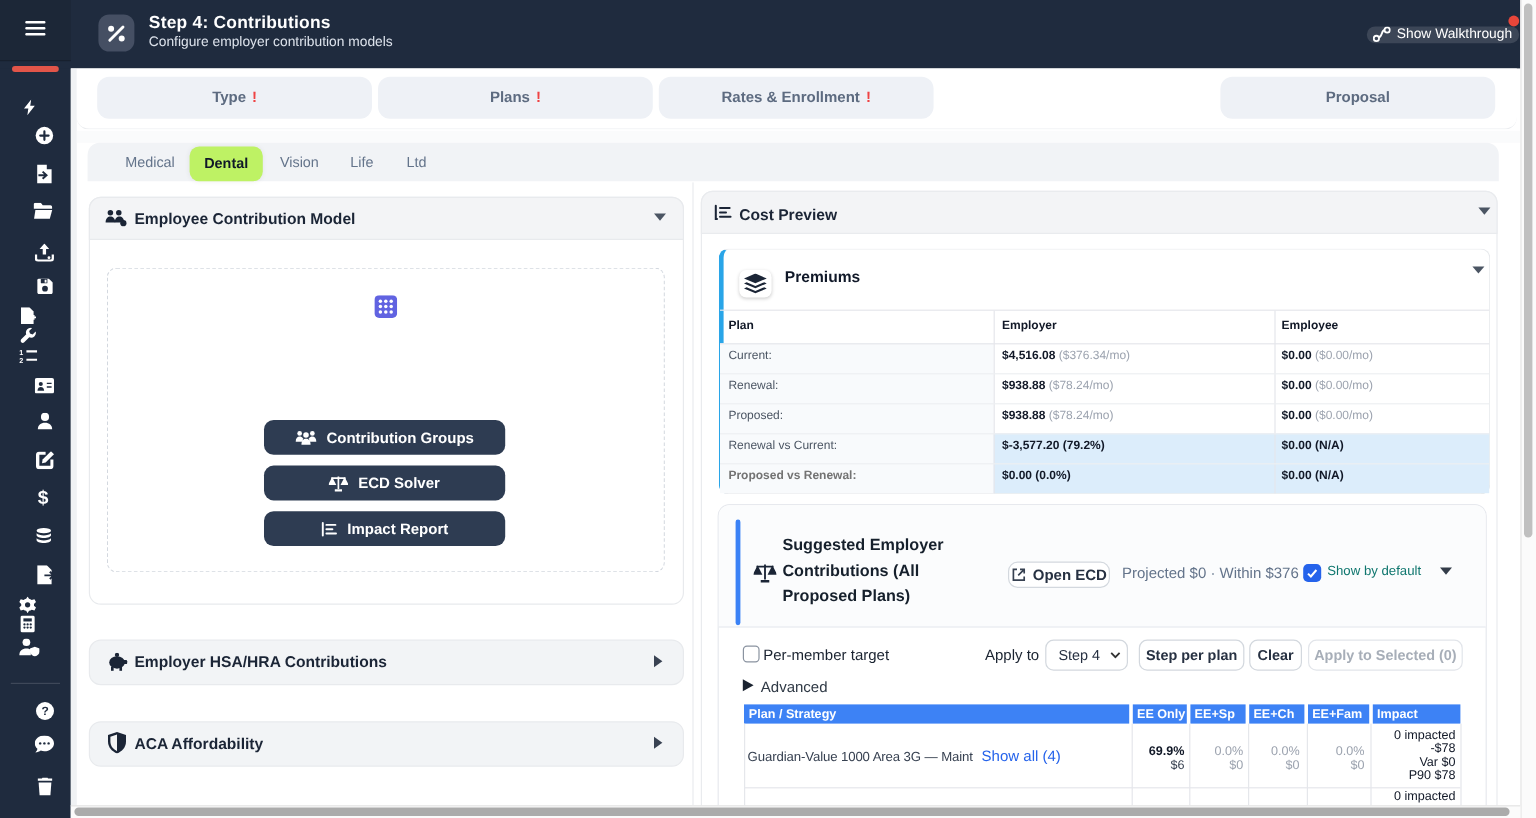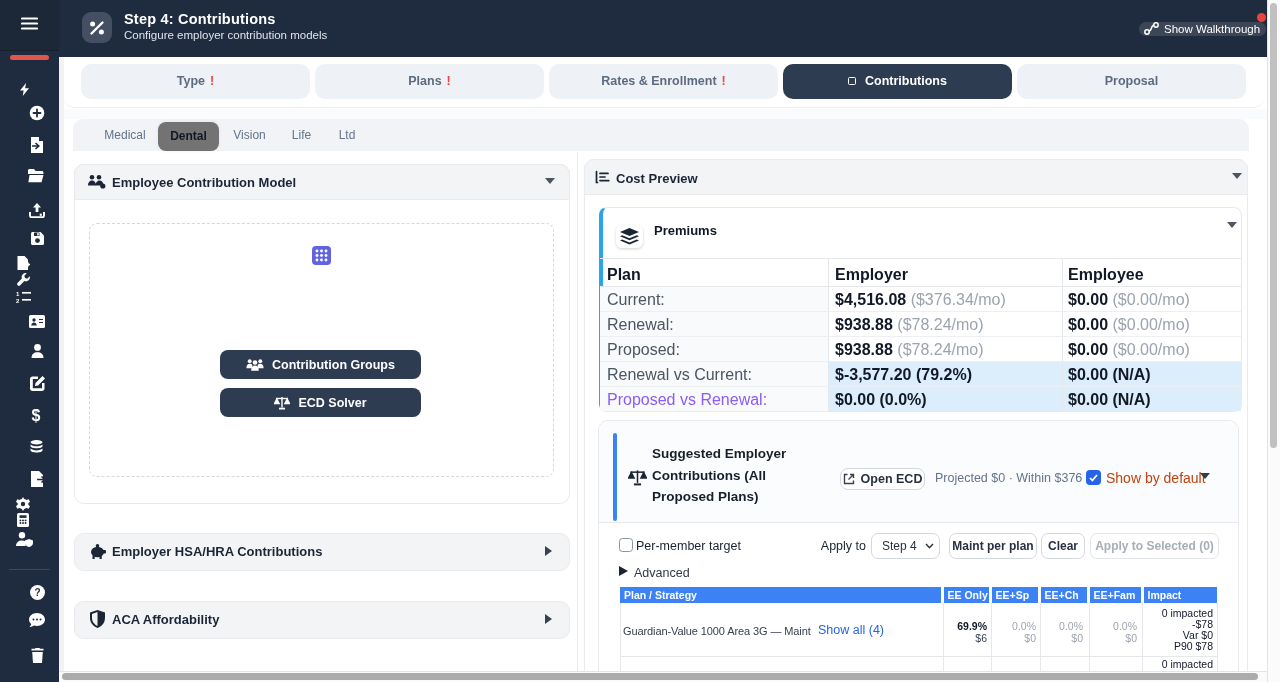--- a/index.html
+++ b/index.html
@@ -30,21 +30,21 @@
   background:#eef1f6; color:#5d6b80; font-size:12.5px; font-weight:bold;
   display:flex; align-items:center; justify-content:center; }
 .toptab .bang { color:#ef4444; margin-left:5px; }
 #tabactive { background:#2e3c52; color:#fff; }
 #tabactive .sq { width:8px; height:8px; border:1.5px solid #fff; border-radius:1.5px; margin-right:9px; }
 
 
 #strip { left:73px; top:119px; width:1176px; height:32px; background:#f1f3f6; border-radius:10px 10px 0 0; }
 .stab { position:absolute; top:119px; height:32px; display:flex; align-items:center; justify-content:center;
   font-size:12px; color:#64748b; font-weight:500; }
-#stabactive { top:121.5px; height:29px; background:#737373; border-radius:8px; color:#101828; font-weight:bold;
+#stabactive { top:121.5px; height:29px; background:#bef264; border-radius:8px; color:#101828; font-weight:bold;
   box-shadow:0 0 4px rgba(0,0,0,0.06); }
 #coldiv { left:577px; top:152px; width:1px; height:519px; background:#e9ebee; }
 .caret { width:0; height:0; border-left:5px solid transparent; border-right:5px solid transparent;
   border-top:6.5px solid #4b5563; position:absolute; }
 .rarrow { width:0; height:0; border-top:5.5px solid transparent; border-bottom:5.5px solid transparent;
   border-left:7px solid #394252; position:absolute; }
 
 
 #ecard { left:74px; top:164px; width:496px; height:340px; border:1px solid #e8eaed; border-radius:10px; background:#fff; }
 #ecard-head { left:74px; top:164px; width:496px; height:36px; background:#f3f4f6;
@@ -57,21 +57,21 @@
 
 
 #costcard { left:584px; top:159px; width:664px; height:540px; border:1px solid #e9ebee; border-radius:10px; background:#fff; }
 #costhead { left:584px; top:159px; width:664px; height:36px; background:#f3f4f6;
   border:1px solid #e9ebee; border-radius:10px 10px 0 0; }
 #premcard { left:599px; top:207px; width:643px; height:205px; background:#fff;
   border:1px solid #e8eaed; border-left:4px solid #29a5e8; border-radius:8px; }
 #sugcard { left:598px; top:420px; width:641px; height:262px; background:#fff;
   border:1px solid #e7e9ee; border-radius:10px; }
 
-.ptable-cell { position:absolute; font-size:16px; white-space:nowrap; }
+.ptable-cell { position:absolute; font-size:10px; white-space:nowrap; }
 .rowline { position:absolute; left:600px; width:641px; height:1px; background:#edeff2; }
 .collineP { position:absolute; top:259px; width:1px; height:152px; background:#e5e7eb; }
 
 
 .cbtn { position:absolute; top:533px; height:26px; border:1px solid #d3d8de; border-radius:7px; background:#fff;
   font-size:12px; font-weight:bold; color:#273142; display:flex; align-items:center; justify-content:center; white-space:nowrap; }
 
 
 .bth { position:absolute; top:587px; height:16px; background:#3d82f5; color:#fff;
   font-size:10.5px; font-weight:bold; display:flex; align-items:center; padding-left:4px; white-space:nowrap; overflow:hidden; }
@@ -227,21 +227,20 @@
     </svg>
     Show Walkthrough
   </div>
   <div class="abs" id="reddot"></div>
 
   <div class="abs" id="tabrowbg"></div>
   <div class="abs" id="band2"></div>
   <div class="toptab" style="left:81px">Type<span class="bang">!</span></div>
   <div class="toptab" style="left:315px">Plans<span class="bang">!</span></div>
   <div class="toptab" style="left:549px">Rates &amp; Enrollment<span class="bang">!</span></div>
-  <div class="toptab" id="tabactive" style="left:783px"><span class="sq"></span>Contributions</div>
   <div class="toptab" style="left:1017px">Proposal</div>
 
   <div class="abs" id="strip"></div>
   <div class="stab" id="stabactive" style="left:158px;width:61px">Dental</div>
   <div class="stab" style="left:97px;width:56px">Medical</div>
   <div class="stab" style="left:227px;width:45px">Vision</div>
   <div class="stab" style="left:285px;width:33px">Life</div>
   <div class="stab" style="left:331px;width:32px">Ltd</div>
   <div class="abs" id="coldiv"></div>
 
@@ -290,20 +289,30 @@
     <svg width="16" height="14" viewBox="0 0 16 14">
       <g stroke="#fff" stroke-width="1.4" fill="#fff">
         <line x1="8" y1="1" x2="8" y2="11.5"></line>
           <line x1="2" y1="2.5" x2="14" y2="2.5"></line>
         <path d="M0.5 7.5 L2.8 3 L5.1 7.5 Z"></path>
           <path d="M10.9 7.5 L13.2 3 L15.5 7.5 Z"></path>
         <line x1="5" y1="12.6" x2="11" y2="12.6" stroke-width="1.8"></line>
       </g>
     </svg>
     ECD Solver</div>
+  <div class="dbtn" style="top:426px">
+    <svg width="14" height="14" viewBox="0 0 14 14">
+      <g stroke="#fff" stroke-width="1.6" stroke-linecap="round">
+        <path d="M2 1.8 v10.4"></path>
+        <line x1="5" y1="3.4" x2="12.5" y2="3.4"></line>
+          <line x1="5" y1="7" x2="10" y2="7"></line>
+          <line x1="5" y1="10.6" x2="13" y2="10.6"></line>
+      </g>
+    </svg>
+    Impact Report</div>
 
   <div class="graybar" style="top:533px"></div>
   <svg class="abs" style="left:89px;top:544px" width="18" height="16" viewBox="0 0 18 16">
     <g fill="#1b2536">
       <ellipse cx="8.5" cy="8" rx="6.5" ry="5.2"></ellipse>
       <rect x="13" y="6" width="4" height="3.4" rx="1"></rect>
       <rect x="3.5" y="11.5" width="2.2" height="3.5"></rect>
         <rect x="10.5" y="11.5" width="2.2" height="3.5"></rect>
       <circle cx="8.5" cy="1.8" r="1.8"></circle>
     </g>
@@ -368,21 +377,21 @@
   <div class="ptable-cell" style="left:1068px;top:291px"><b style="color:#111827">$0.00</b> <span style="color:#9ca3af">($0.00/mo)</span></div>
   <div class="ptable-cell" style="left:607px;top:316px;color:#4b5563;font-weight:500">Renewal:</div>
   <div class="ptable-cell" style="left:835px;top:316px"><b style="color:#111827">$938.88</b> <span style="color:#9ca3af">($78.24/mo)</span></div>
   <div class="ptable-cell" style="left:1068px;top:316px"><b style="color:#111827">$0.00</b> <span style="color:#9ca3af">($0.00/mo)</span></div>
   <div class="ptable-cell" style="left:607px;top:341px;color:#4b5563;font-weight:500">Proposed:</div>
   <div class="ptable-cell" style="left:835px;top:341px"><b style="color:#111827">$938.88</b> <span style="color:#9ca3af">($78.24/mo)</span></div>
   <div class="ptable-cell" style="left:1068px;top:341px"><b style="color:#111827">$0.00</b> <span style="color:#9ca3af">($0.00/mo)</span></div>
   <div class="ptable-cell" style="left:607px;top:366px;color:#4b5563;font-weight:500">Renewal vs Current:</div>
   <div class="ptable-cell" style="left:835px;top:366px;font-weight:bold;color:#111827">$-3,577.20 (79.2%)</div>
   <div class="ptable-cell" style="left:1068px;top:366px;font-weight:bold;color:#111827">$0.00 (N/A)</div>
-  <div class="ptable-cell" style="left:607px;top:391px;color:#8b5cf6;font-weight:400">Proposed vs Renewal:</div>
+  <div class="ptable-cell" style="left:607px;top:391px;color:#737373;font-weight:700">Proposed vs Renewal:</div>
   <div class="ptable-cell" style="left:835px;top:391px;font-weight:bold;color:#111827">$0.00 (0.0%)</div>
   <div class="ptable-cell" style="left:1068px;top:391px;font-weight:bold;color:#111827">$0.00 (N/A)</div>
 
   <div class="abs" id="sugcard"></div>
   <div class="abs" style="left:599px;top:421px;width:639px;height:100.5px;background:#fbfcfd;border-radius:9px 9px 0 0"></div>
   <div class="abs" style="left:599px;top:521.5px;width:639px;height:1px;background:#e7e9ee"></div>
   <div class="abs" style="left:613px;top:433px;width:3.5px;height:88px;background:#3b82f6;border-radius:2px"></div>
   <svg class="abs" style="left:628px;top:469px" width="19" height="17" viewBox="0 0 16 14">
     <g stroke="#1b2536" stroke-width="1.3" fill="#1b2536">
       <line x1="8" y1="1" x2="8" y2="11.5"></line>
@@ -397,32 +406,32 @@
     <svg width="12" height="12" viewBox="0 0 12 12" style="margin-right:6px">
       <path d="M4.5 1.5 H1.5 V10.5 H10.5 V7.5" fill="none" stroke="#374151" stroke-width="1.4"></path>
       <path d="M5.5 6.5 L10.5 1.5 M7 1.5 h3.5 v3.5" fill="none" stroke="#374151" stroke-width="1.4"></path>
     </svg>
     Open ECD</div>
   <div class="abs" style="left:935px;top:471px;font-size:12.5px;color:#64748b">Projected $0 · Within $376</div>
   <div class="abs" style="left:1086px;top:470px;width:15px;height:15px;border-radius:4px;background:#2563eb"></div>
   <svg class="abs" style="left:1089px;top:474px" width="9" height="8" viewBox="0 0 9 8">
     <path d="M1 4 L3.4 6.4 L8 1" fill="none" stroke="#fff" stroke-width="1.7"></path>
   </svg>
-  <div class="abs" style="left:1106px;top:470px;font-size:14px;color:#c2410c">Show by default</div>
+  <div class="abs" style="left:1106px;top:470px;font-size:11px;color:#0f766e">Show by default</div>
   <div class="caret" style="left:1199px;top:473px;border-top-width:6px;border-left-width:5px;border-right-width:5px;border-top-color:#333c49;left:1200px"></div>
 
   <div class="abs" style="left:619px;top:538px;width:14px;height:14px;border:1.5px solid #8a93a0;border-radius:3.5px;background:#fff"></div>
   <div class="abs" style="left:636px;top:539px;font-size:12.5px;color:#1a2330">Per-member target</div>
   <div class="abs" style="left:808px;top:539px;width:58px;text-align:right;font-size:12.5px;color:#1a2330">Apply to</div>
   <div class="cbtn" style="left:871px;width:69px;font-weight:normal;font-size:12px;justify-content:flex-start;padding-left:10px;white-space:nowrap">Step 4
     <svg width="9" height="6" viewBox="0 0 9 6" style="margin-left:8px">
         <path d="M1 1 L4.5 4.7 L8 1" fill="none" stroke="#333" stroke-width="1.5"></path>
       </svg>
   </div>
-  <div class="cbtn" style="left:949px;width:88px">Maint per plan</div>
+  <div class="cbtn" style="left:949px;width:88px">Step per plan</div>
   <div class="cbtn" style="left:1041px;width:44px">Clear</div>
   <div class="cbtn" style="left:1090px;width:129px;color:#a7aeb8;border-color:#e2e5ea">Apply to Selected (0)</div>
 
   <div class="rarrow" style="left:619px;top:566px;border-left:9px solid #1a2330;border-top:5.5px solid transparent;border-bottom:5.5px solid transparent"></div>
   <div class="abs" style="left:634px;top:566px;font-size:12.5px;color:#2f3945">Advanced</div>
 
   <div class="bth" style="left:620px;width:321px">Plan / Strategy</div>
   <div class="bth" style="left:943.5px;width:45.5px">EE Only</div>
   <div class="bth" style="left:991.5px;width:46.5px">EE+Sp</div>
   <div class="bth" style="left:1040.5px;width:46.5px">EE+Ch</div>

